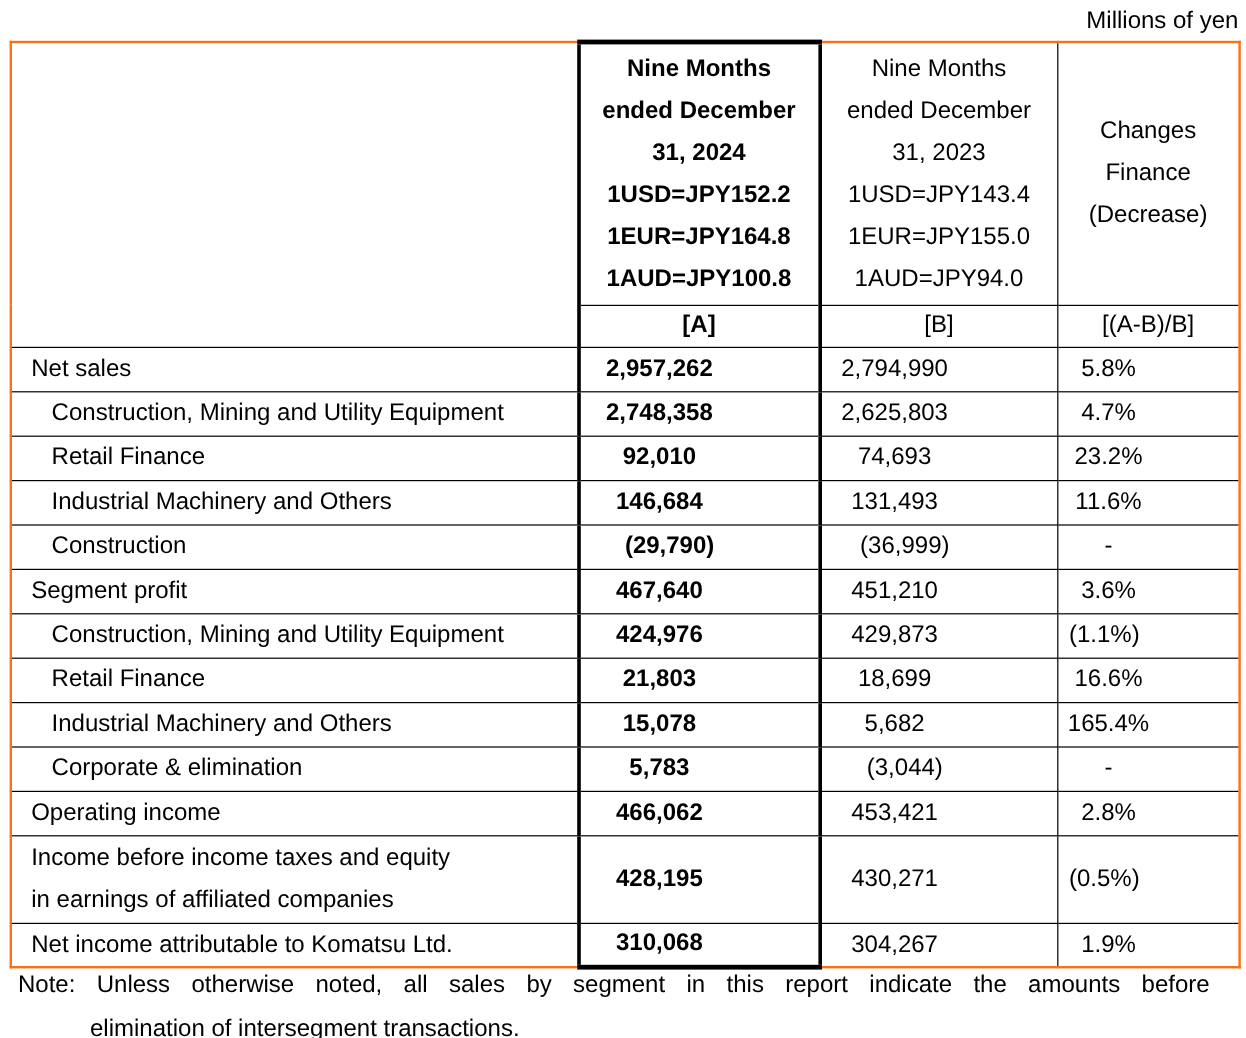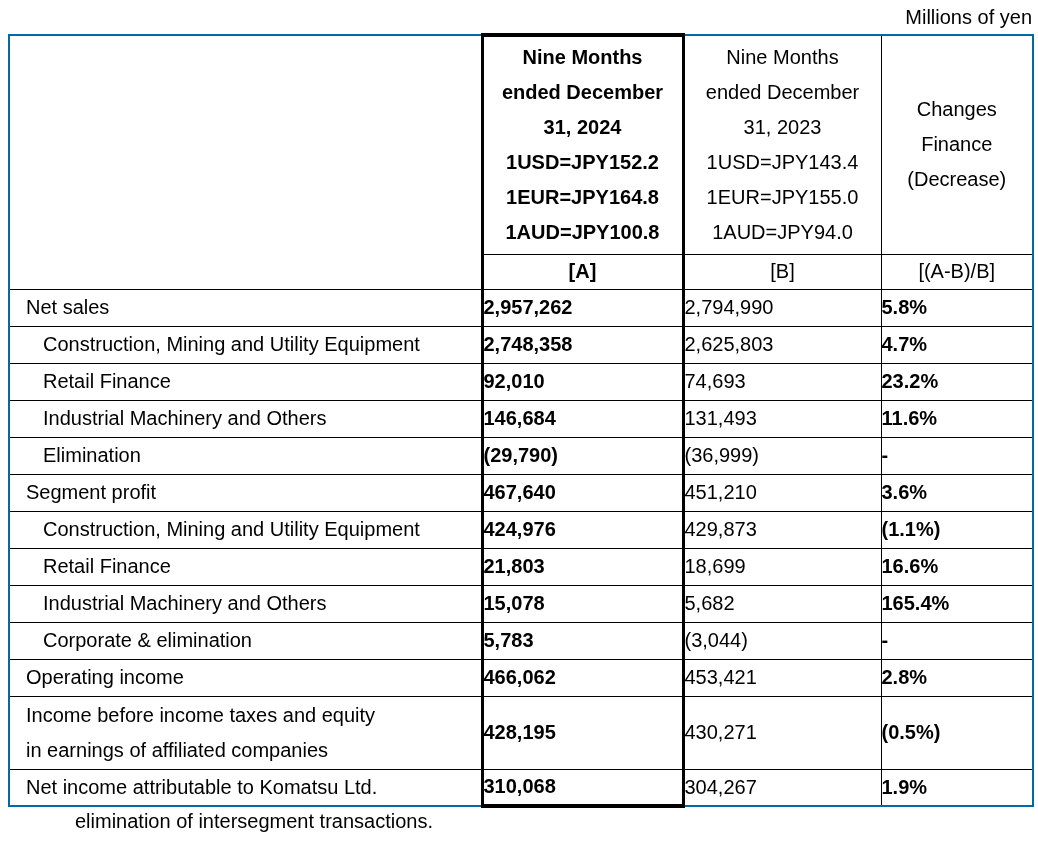--- a/index.html
+++ b/index.html
@@ -20,21 +20,21 @@
     text-align: right;
     font-size: 20px;
     line-height: 26px;
   }
 
   table.fin {
     position: absolute;
     top: 33px; left: 8px;
     border-collapse: collapse;
     table-layout: fixed;
-    border: 2px solid #0369a1;
+    border: 2px solid #f97316;
     font-size: 20px;
   }
   col.c-label  { width: 473px; }
   col.c-a      { width: 201px; }
   col.c-b      { width: 198px; }
   col.c-chg    { width: 152px; }
 
   td {
     border: 1px solid #000;
     padding: 0;
@@ -62,24 +62,24 @@
   td.key { text-align: center; }
 
   td.lbl {
     text-align: left;
     padding-left: 16px;
     white-space: pre-line;
     line-height: 35px;
   }
   td.lbl.indent { padding-left: 33px; }
 
-  td.num { text-align: left; margin-left: 12px; }
+  td.num { text-align: center; margin-left: 12px; }
   td.a.num   { padding-right: 66px; }
   td.b.num   { padding-right: 74px; }
-  td.chg.num { padding-right: 66px; font-weight: bold; }
+  td.chg.num { padding-right: 66px; }
   td.a.num.neg   { padding-right: 49px; }
   td.b.num.neg   { padding-right: 57px; }
   td.chg.num.neg { padding-right: 73px; }
 
   .note {
     position: absolute;
     top: 803px; left: 8px;
     width: 1000px;
     font-size: 20px;
     line-height: 36px;
@@ -148,21 +148,21 @@
         <td class="b num">74,693</td>
         <td class="chg num">23.2%</td>
       </tr>
       <tr class="data">
         <td class="lbl indent">Industrial Machinery and Others</td>
         <td class="a num">146,684</td>
         <td class="b num">131,493</td>
         <td class="chg num">11.6%</td>
       </tr>
       <tr class="data">
-        <td class="lbl indent">Elimination</td>
+        <td class="lbl indent">Construction</td>
         <td class="a num neg">(29,790)</td>
         <td class="b num neg">(36,999)</td>
         <td class="chg num">-</td>
       </tr>
       <tr class="data">
         <td class="lbl">Segment profit</td>
         <td class="a num">467,640</td>
         <td class="b num">451,210</td>
         <td class="chg num">3.6%</td>
       </tr>
@@ -206,16 +206,17 @@
       <tr class="data row-last">
         <td class="lbl">Net income attributable to Komatsu Ltd.</td>
         <td class="a num">310,068</td>
         <td class="b num">304,267</td>
         <td class="chg num">1.9%</td>
       </tr>
     </tbody>
   </table>
 
   <div class="note">
+    <div class="note-line1">Note: Unless otherwise noted, all sales by segment in this report indicate the amounts before</div>
     <div class="note-line2">elimination of intersegment transactions.</div>
   </div>
 
 </div>
 
 </body></html>

